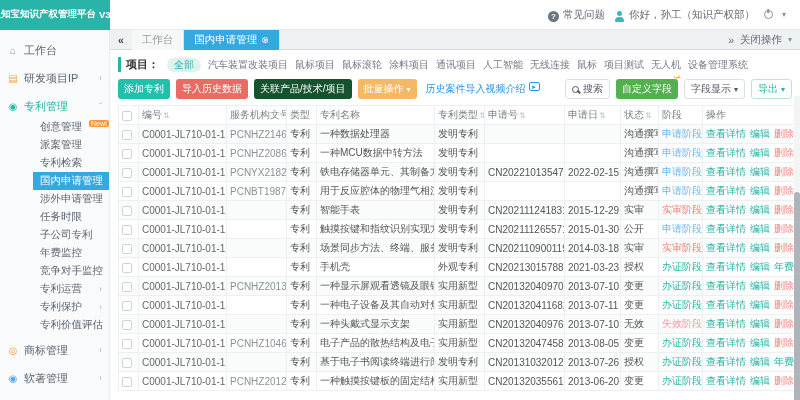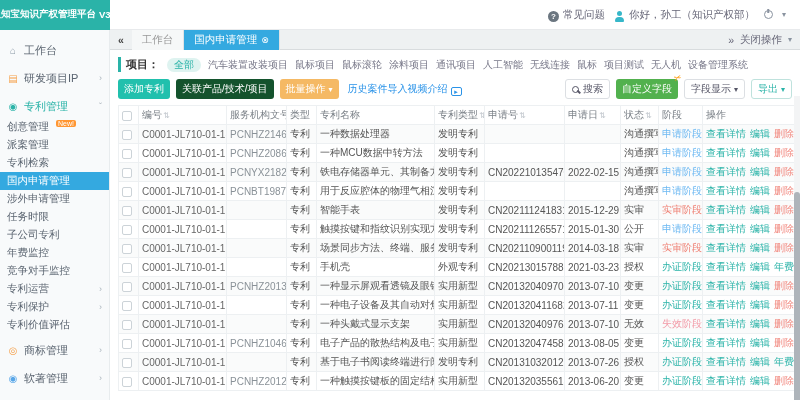--- a/index.html
+++ b/index.html
@@ -22,21 +22,21 @@
   .uic::after { content:""; position:absolute; bottom:0; left:1px; width:9px; height:5px; border-radius:4px 4px 1px 1px; background:#36b7c9; }
   .pwr { width:9px; height:9px; border:1.2px solid #8892; border:1.2px solid #8a93a0; border-radius:50%; position:relative; display:inline-block; }
   .pwr::before { content:""; position:absolute; width:1.5px; height:4px; background:#8a93a0; left:50%; top:-2px; transform:translateX(-50%); }
   .caret { font-size:8px; color:#8a93a0; }
 
   
   .body { display:flex; height:370px; }
   .sidebar { width:110px; background:#f8fafb; border-right:1px solid #e8ecee; padding-top:8px; overflow:hidden; flex-shrink:0; }
   .sb-item { height:24px; display:flex; align-items:center; padding:0 7px; gap:5px; font-size:11px; color:#5a6470; cursor:pointer; white-space:nowrap; }
   .sb-item.gap { margin-top:4px; }
-  .sb-item.sub { height:18px; font-size:10.5px; }
+  .sb-item.sub { height:18px; font-size:10.5px;margin-left:33px; }
   .sb-item.active { background:#34a9e0; color:#fff; }
   .sb-item.accent { color:#2ab3a8; }
   .sb-icon { width:12px; font-size:10px; text-align:center; flex-shrink:0; }
   .ic-gray{color:#8a98a5} .ic-orange{color:#f5a04a} .ic-teal{color:#2ab3a8} .ic-blue{color:#58a6e8}
   .sb-arrow { margin-left:auto; font-size:9px; color:#aab4bc; }
   .badge-new { background:#ff9632; color:#fff; font-size:7px; border-radius:2px; padding:0 2px; margin-left:2px;
                display:inline-block; transform:translateY(-4px); }
 
   .content { flex:1; position:relative; overflow:hidden; background:#fff; }
   
@@ -53,21 +53,21 @@
   .pills { display:flex; gap:7px; overflow:hidden; font-size:10px; color:#778; align-items:center; }
   .pill { white-space:nowrap; cursor:pointer; }
   .pill.active { color:#2ab3a8; background:#def3f0; border-radius:8px; padding:0 7px; }
 
   
   .toolbar { display:flex; align-items:center; padding:3px 8px 6px; gap:6px; font-size:10px; }
   .btn { height:20px; display:inline-flex; align-items:center; padding:0 6px; border-radius:3px; font-size:10px;
          color:#fff; border:none; cursor:pointer; white-space:nowrap; }
   .btn-add{background:#21c0ad} .btn-import{background:#e96b63} .btn-relate{background:#14532d} .btn-batch{background:#f5b964}
   .caret-sm { font-size:8px; margin-left:3px; }
-  .video-link { color:#2a93e8; display:flex; align-items:flex-end; gap:3px; margin-left:3px; cursor:pointer; white-space:nowrap; }
+  .video-link { color:#2a93e8; display:flex; align-items:flex-start; gap:3px; margin-left:3px; cursor:pointer; white-space:nowrap; }
   .vic { width:11px; height:9px; border:1px solid #2a93e8; border-radius:2px; font-size:7px; line-height:8px; text-align:center; color:#2a93e8; }
   .vic::after { content:"▸"; }
   .toolbar-right { margin-left:auto; display:flex; gap:6px; align-items:center; }
   .btn-light { background:#fff; border:1px solid #dcdfe3; color:#556; }
   .btn-green { background:#52b14e; position:relative; }
   .badge-scissors { position:absolute; top:-6px; right:-4px; color:#ff9800; font-size:9px; transform:rotate(-20deg); }
   .btn-export { background:#fff; border:1px solid #bfe2dd; color:#2ab3a8; }
   .mag { width:7px; height:7px; border:1.5px solid #556; border-radius:50%; position:relative; margin-right:4px; display:inline-block; }
   .mag::after { content:""; position:absolute; width:4px; height:1.5px; background:#556; transform:rotate(45deg); right:-3px; bottom:-1px; }
 
@@ -214,20 +214,21 @@
             <span class="pill">无线连接</span>
             <span class="pill">鼠标</span>
             <span class="pill">项目测试</span>
             <span class="pill">无人机</span>
             <span class="pill">设备管理系统</span>
           </div>
       </div>
 
       <div class="toolbar">
         <button class="btn btn-add">添加专利</button>
+        <button class="btn btn-import">导入历史数据</button>
         <button class="btn btn-relate">关联产品/技术/项目</button>
         <button class="btn btn-batch">
           <span>批量操作</span>
           <span class="caret-sm">▾</span>
         </button>
         <span class="video-link">
           <span>历史案件导入视频介绍</span>
           <span class="vic"></span>
         </span>
         <div class="toolbar-right">

